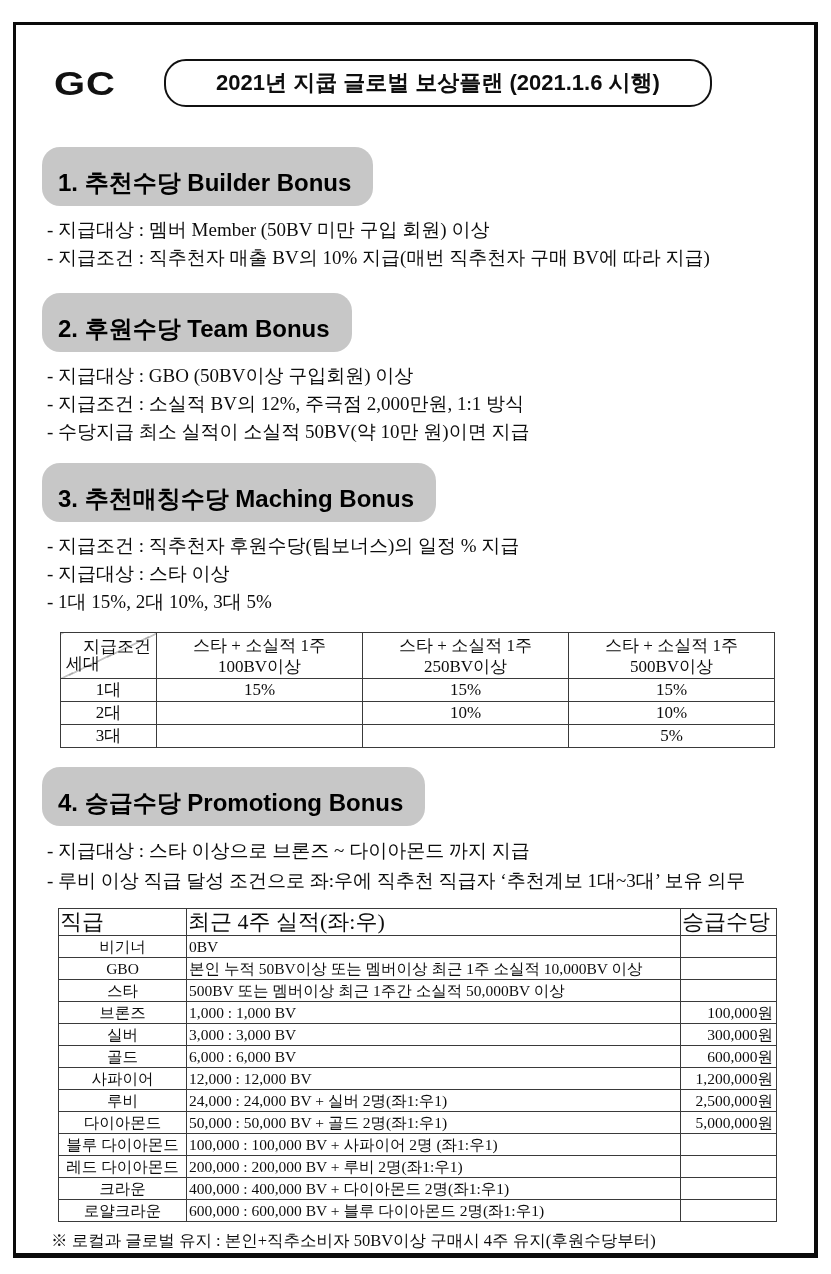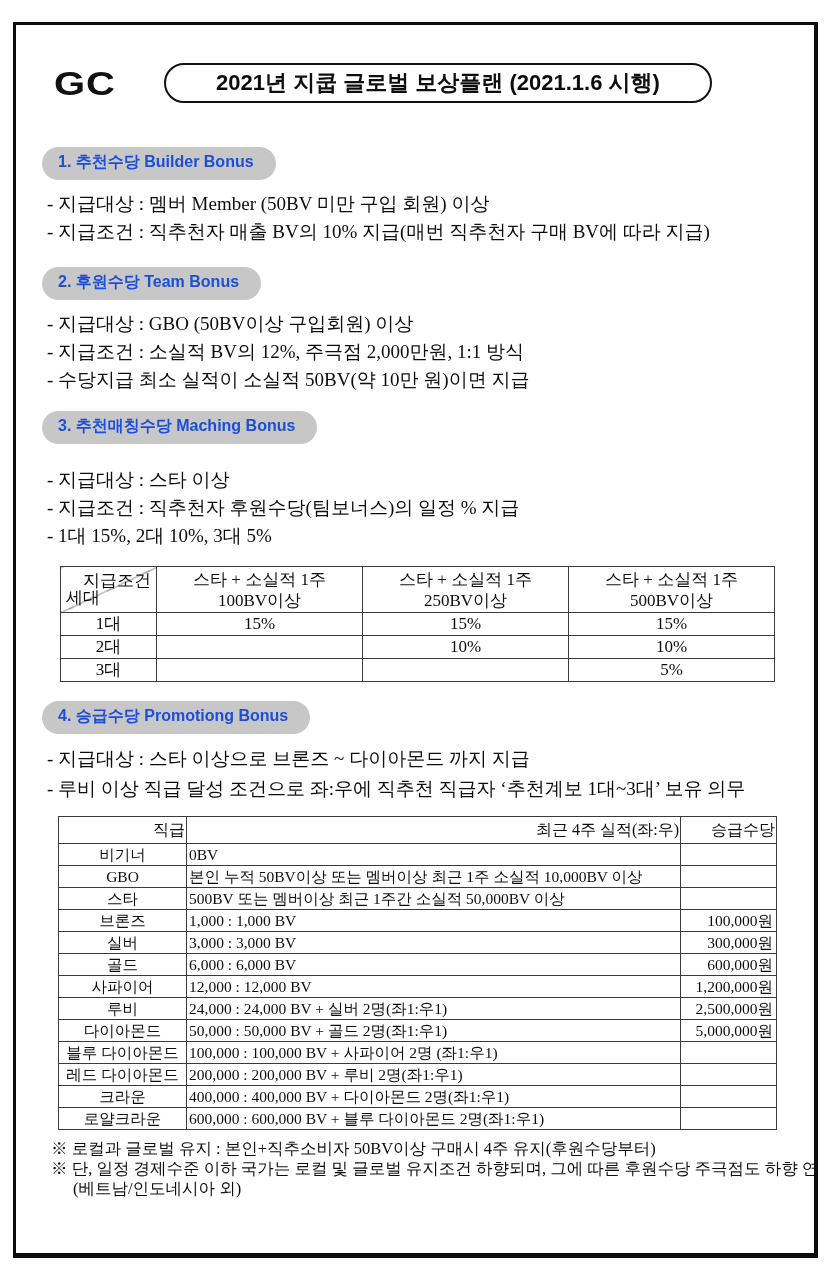--- a/index.html
+++ b/index.html
@@ -27,39 +27,39 @@
   }
   .logo{
     font-family:"Liberation Sans","DejaVu Sans",sans-serif;
     font-weight:900;font-size:40px;letter-spacing:1px;
     transform:scaleY(0.82);
     color:#111;
   }
   .title-box{
     margin-left:48px;
     box-sizing:border-box;
-    width:548px;height:40px;
+    width:548px;height:48px;
     border:2.5px solid #111;border-radius:22px;
     display:flex;align-items:center;justify-content:center;
     font-family:"Liberation Sans","DejaVu Sans",sans-serif;
     font-weight:bold;font-size:22px;
   }
   
   .pill{
     display:inline-block;
     background:#c7c7c7;
     border-radius:18px;
-    padding:5px 22px 7px 16px;
+    padding:20px 22px 7px 16px;
     font-family:"Liberation Sans","DejaVu Sans",sans-serif;
-    font-weight:bold;font-size:16px;
-    color:#1d4ed8;
+    font-weight:bold;font-size:24px;
+    color:#000000;
   }
   .pill-1{margin:40px 0 0 0;}
   .pill-2{margin:21px 0 0 0;}
-  .pill-3{margin:17px 0 12px 0;}
+  .pill-3{margin:17px 0 0 0;}
   .pill-4{margin:19px 0 0 0;}
   
   .bullets{margin:10px 0 0 5px;}
   .bullet{
     font-size:19px;line-height:28px;
     white-space:nowrap;
   }
   .bullets-s4 .bullet{line-height:30px;}
   
   table{border-collapse:collapse;}
@@ -84,21 +84,21 @@
   .corner .c-tr{position:absolute;top:3px;right:5px;}
   .corner .c-bl{position:absolute;bottom:4px;left:5px;}
   
   .t2{
     margin:12px 0 0 16px;
     width:718px;
     font-size:15.5px;
     table-layout:fixed;
   }
   .t2 td{height:20px;line-height:19px;overflow:hidden;white-space:nowrap;}
-  .t2 .hrow td{height:25px;line-height:24px;text-align:right;font-size:16px;}
+  .t2 .hrow td{height:25px;line-height:24px;text-align:left;font-size:22px;}
   .t2 .c-rank{text-align:center;}
   .t2 .c-cond{text-align:left;padding-left:2px;}
   .t2 .c-amt{text-align:right;padding-right:3px;}
   
   .footnotes{margin:9px 0 0 9px;}
   .fn{
     font-size:16.5px;line-height:20px;white-space:nowrap;
   }
   .fn.indent{padding-left:22px;}
 </style>
@@ -126,22 +126,22 @@
       <div class="bullets">
         <div class="bullet">- 지급대상 : GBO (50BV이상 구입회원) 이상</div>
         <div class="bullet">- 지급조건 : 소실적 BV의 12%, 주극점 2,000만원, 1:1 방식</div>
         <div class="bullet">- 수당지급 최소 실적이 소실적 50BV(약 10만 원)이면 지급</div>
       </div>
     </div>
 
     <div>
       <div class="pill pill-3">3. 추천매칭수당 Maching Bonus</div>
       <div class="bullets">
+        <div class="bullet">- 지급조건 : 직추천자 후원수당(팀보너스)의 일정 % 지급</div>
         <div class="bullet">- 지급대상 : 스타 이상</div>
-        <div class="bullet">- 지급조건 : 직추천자 후원수당(팀보너스)의 일정 % 지급</div>
         <div class="bullet">- 1대 15%, 2대 10%, 3대 5%</div>
       </div>
 
       <table class="t1">
         <tbody>
             <tr class="hrow">
           <td class="corner" style="width:96px;">
             <span class="c-tr">지급조건</span>
             <span class="c-bl">세대</span>
           </td>

